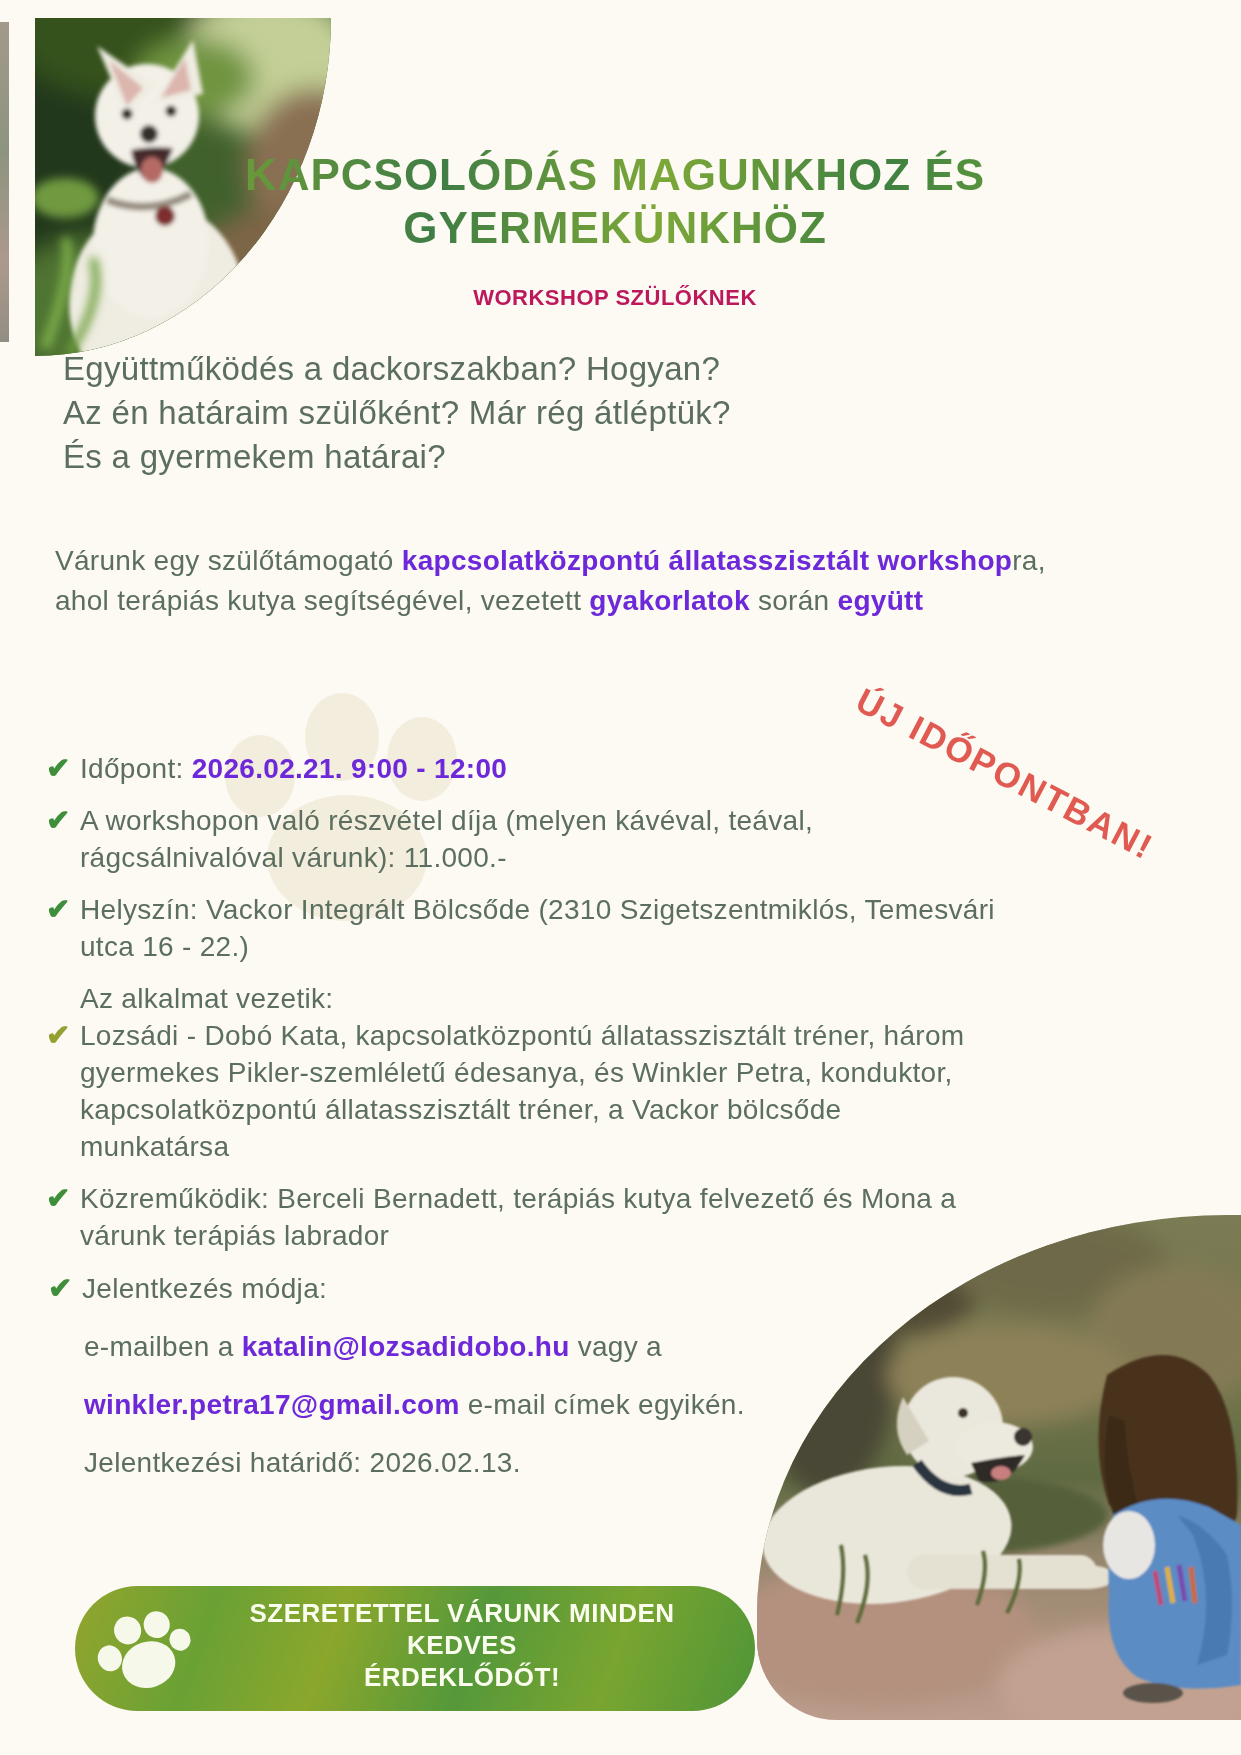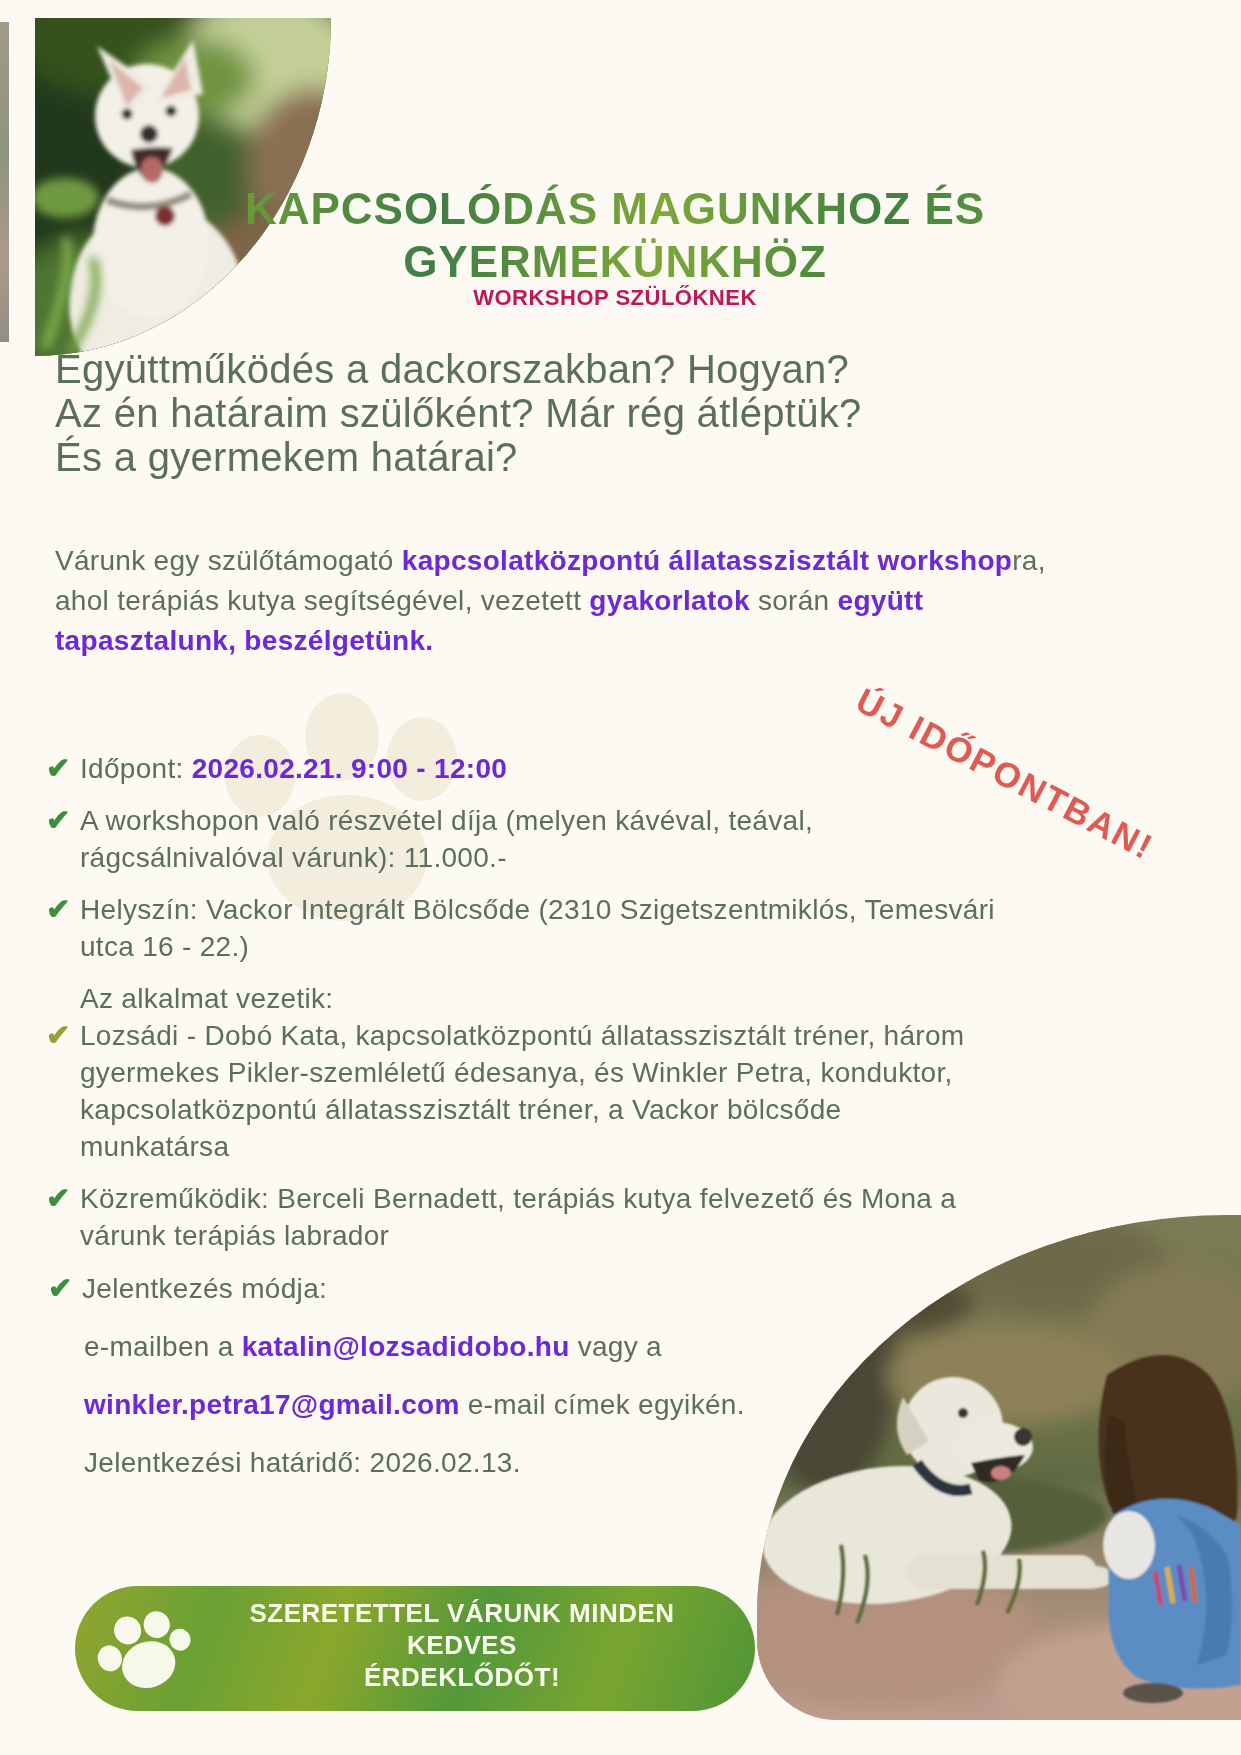--- a/index.html
+++ b/index.html
@@ -18,28 +18,28 @@
     position:absolute;left:0;top:22px;width:9px;height:320px;
     background:linear-gradient(180deg,#5a4a35,#32411f 40%,#6b4a3a 75%,#3c3427);
     opacity:.55;
   }
   
   #title{
     position:absolute;left:175px;top:148px;width:880px;text-align:center;
     font-weight:700;font-size:44px;line-height:53px;letter-spacing:1px;
     color:#55943d;
     background:linear-gradient(95deg,#79a436,#3f7d45 30%,#7da838 55%,#3e8040 80%,#6ba23a);
-    -webkit-background-clip:text;background-clip:text;margin-top:34px;-webkit-text-fill-color:transparent;
+    -webkit-background-clip:text;background-clip:text;-webkit-text-fill-color:transparent;
   }
   #subtitle{
     position:absolute;left:175px;top:285px;width:880px;text-align:center;
     font-weight:700;font-size:22px;letter-spacing:.5px;color:#be185d;
   }
   
-  #intro{position:absolute;left:55px;top:347px;font-size:40px;line-height:44px;letter-spacing:.3px;}
+  #intro{position:absolute;left:63px;top:347px;font-size:33px;line-height:44px;letter-spacing:.3px;}
   
   #description{position:absolute;left:55px;top:541px;width:1030px;font-size:28px;line-height:40px;letter-spacing:.3px;}
   .seg-b{font-weight:700;color:#6d28d9;}
   
   #stamp{
     position:absolute;left:868px;top:680px;white-space:nowrap;
     transform:rotate(27.5deg);transform-origin:0 0;
     color:#e05a52;font-weight:700;font-size:35px;letter-spacing:2px;
   }
   
@@ -146,21 +146,21 @@
   </div>
 
   <div id="subtitle">WORKSHOP SZÜLŐKNEK</div>
 
   <div id="intro">
     <div>Együttműködés a dackorszakban? Hogyan?</div>
     <div>Az én határaim szülőként? Már rég átléptük?</div>
     <div>És a gyermekem határai?</div>
   </div>
 
-  <div id="description"><span>Várunk egy szülőtámogató </span><span class="seg-b">kapcsolatközpontú állatasszisztált workshop</span><span>ra,</span><br><span>ahol terápiás kutya segítségével, vezetett </span><span class="seg-b">gyakorlatok</span><span> során </span><span class="seg-b">együtt</span><br><span> </span><span class="seg-b">tapasztalunk, beszélgetünk.</span></div>
+  <div id="description"><span>Várunk egy szülőtámogató </span><span class="seg-b">kapcsolatközpontú állatasszisztált workshop</span><span>ra,</span><br><span>ahol terápiás kutya segítségével, vezetett </span><span class="seg-b">gyakorlatok</span><span> során </span><span class="seg-b">együtt</span><br><span> </span></div>
 
   <div id="paw-watermark">
     <div class="wm-toe1"></div>
       <div class="wm-toe2"></div>
       <div class="wm-toe3"></div>
       <div class="wm-pad"></div>
   </div>
 
   <div id="stamp">ÚJ IDŐPONTBAN!</div>
 

